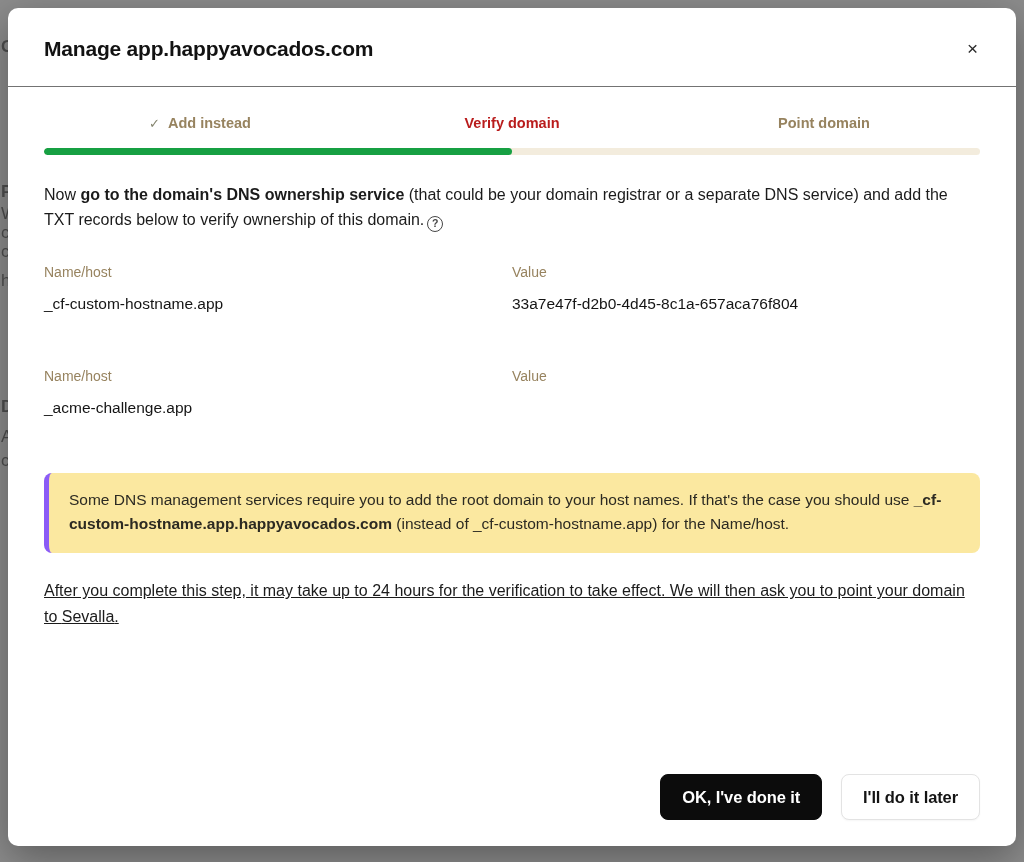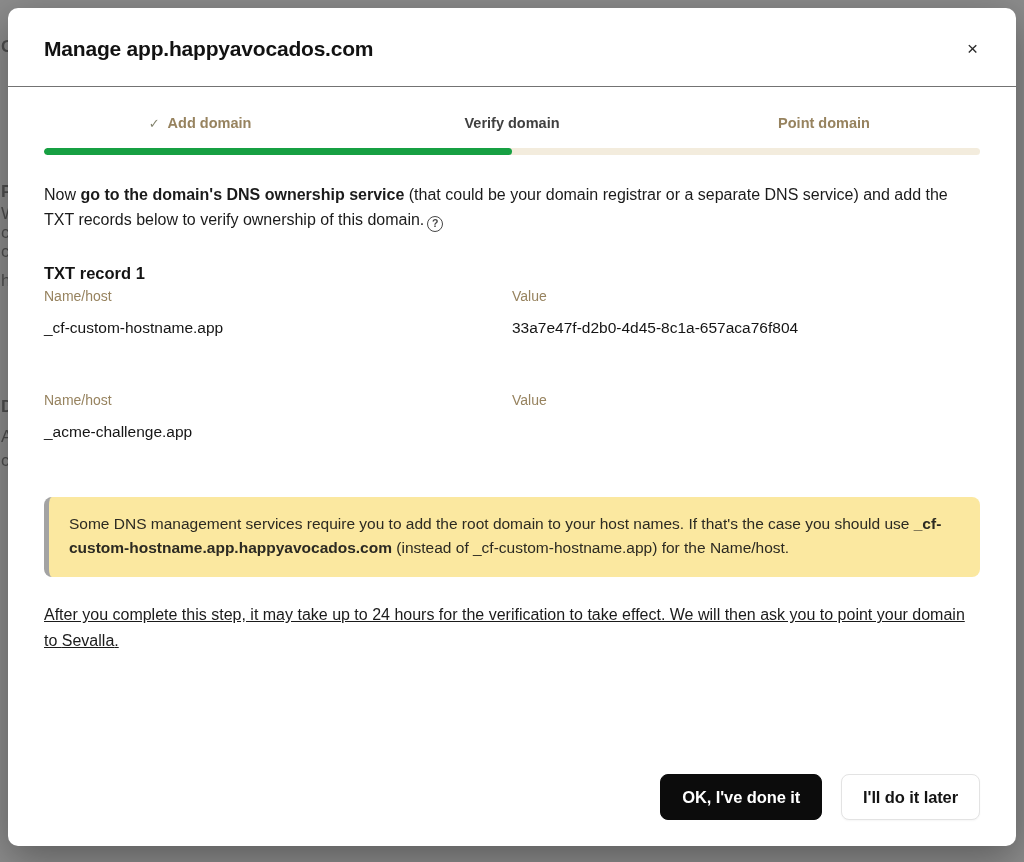--- a/index.html
+++ b/index.html
@@ -39,21 +39,21 @@
 
   .stepper {
     display:grid; grid-template-columns:1fr 1fr 1fr;
     padding:28px 36px 13px;
   }
   .step {
     display:flex; align-items:center; justify-content:center; gap:8px;
     font-size:14.5px; font-weight:700; color:#97835f;
   }
   .step .check { font-size:13px; color:#84846e; font-weight:400; }
-  .step.current { color:#404040; }
+  .step.current { color:#b91c1c; }
 
   .progress-track {
     margin:4px 36px 0; height:7px; border-radius:4px;
     background:#f3ecdd; overflow:hidden;
   }
   .progress-fill { width:50%; height:100%; border-radius:4px; background:#17a043; }
 
   .content { flex:1; padding:0 36px; }
 
   .intro { margin-top:27px; font-size:16px; line-height:1.58; color:#1b1b1b; }
@@ -71,21 +71,21 @@
   .record-grid {
     display:grid; grid-template-columns:1fr 1fr;
     margin-top:5px; row-gap:15px;
   }
   .field-label { font-size:14px; color:#97835f; }
   .field-value { font-size:15.5px; color:#151515; }
 
   .warning {
     margin-top:56px;
     background:#fbe8a0;
-    border-left:5px solid #a3a3a3;
+    border-left:5px solid #8b5cf6;
     border-radius:8px;
     padding:15px 24px 16px 20px;
     font-size:15.5px; line-height:1.6; color:#2c2a22;
   }
 
   .after-note { margin-top:25px; font-size:16px; line-height:1.6; color:#1b1b1b;text-decoration:underline; }
   .sevalla { color:#1b1b1b; cursor:pointer; }
 
   .modal-footer {
     display:flex; justify-content:flex-end; align-items:center; gap:19px;
@@ -123,40 +123,39 @@
 <div class="modal">
 
   <div class="modal-header">
     <div class="modal-title">Manage app.happyavocados.com</div>
     <button class="close-btn">×</button>
   </div>
 
   <div class="stepper">
     <div class="step done">
       <span class="check">✓</span>
-      <span>Add domain</span>
+      <span>Add instead</span>
     </div>
     <div class="step current">
       <span>Verify domain</span>
     </div>
     <div class="step">
       <span>Point domain</span>
     </div>
   </div>
 
   <div class="progress-track">
     <div class="progress-fill"></div>
   </div>
 
   <div class="content">
 
     <p class="intro"><span>Now </span><b>go to the domain's DNS ownership service</b><span> (that could be your domain registrar or a separate DNS service) and add the TXT records below to verify ownership of this domain.</span><span class="help-icon">?</span></p>
 
     <div class="record">
-      <div class="record-title">TXT record 1</div>
       <div class="record-grid">
         <div class="field-label">Name/host</div>
         <div class="field-label">Value</div>
         <div class="field-value">_cf-custom-hostname.app</div>
         <div class="field-value">33a7e47f-d2b0-4d45-8c1a-657aca76f804</div>
       </div>
     </div>
 
     <div class="record">
       <div class="record-grid">

